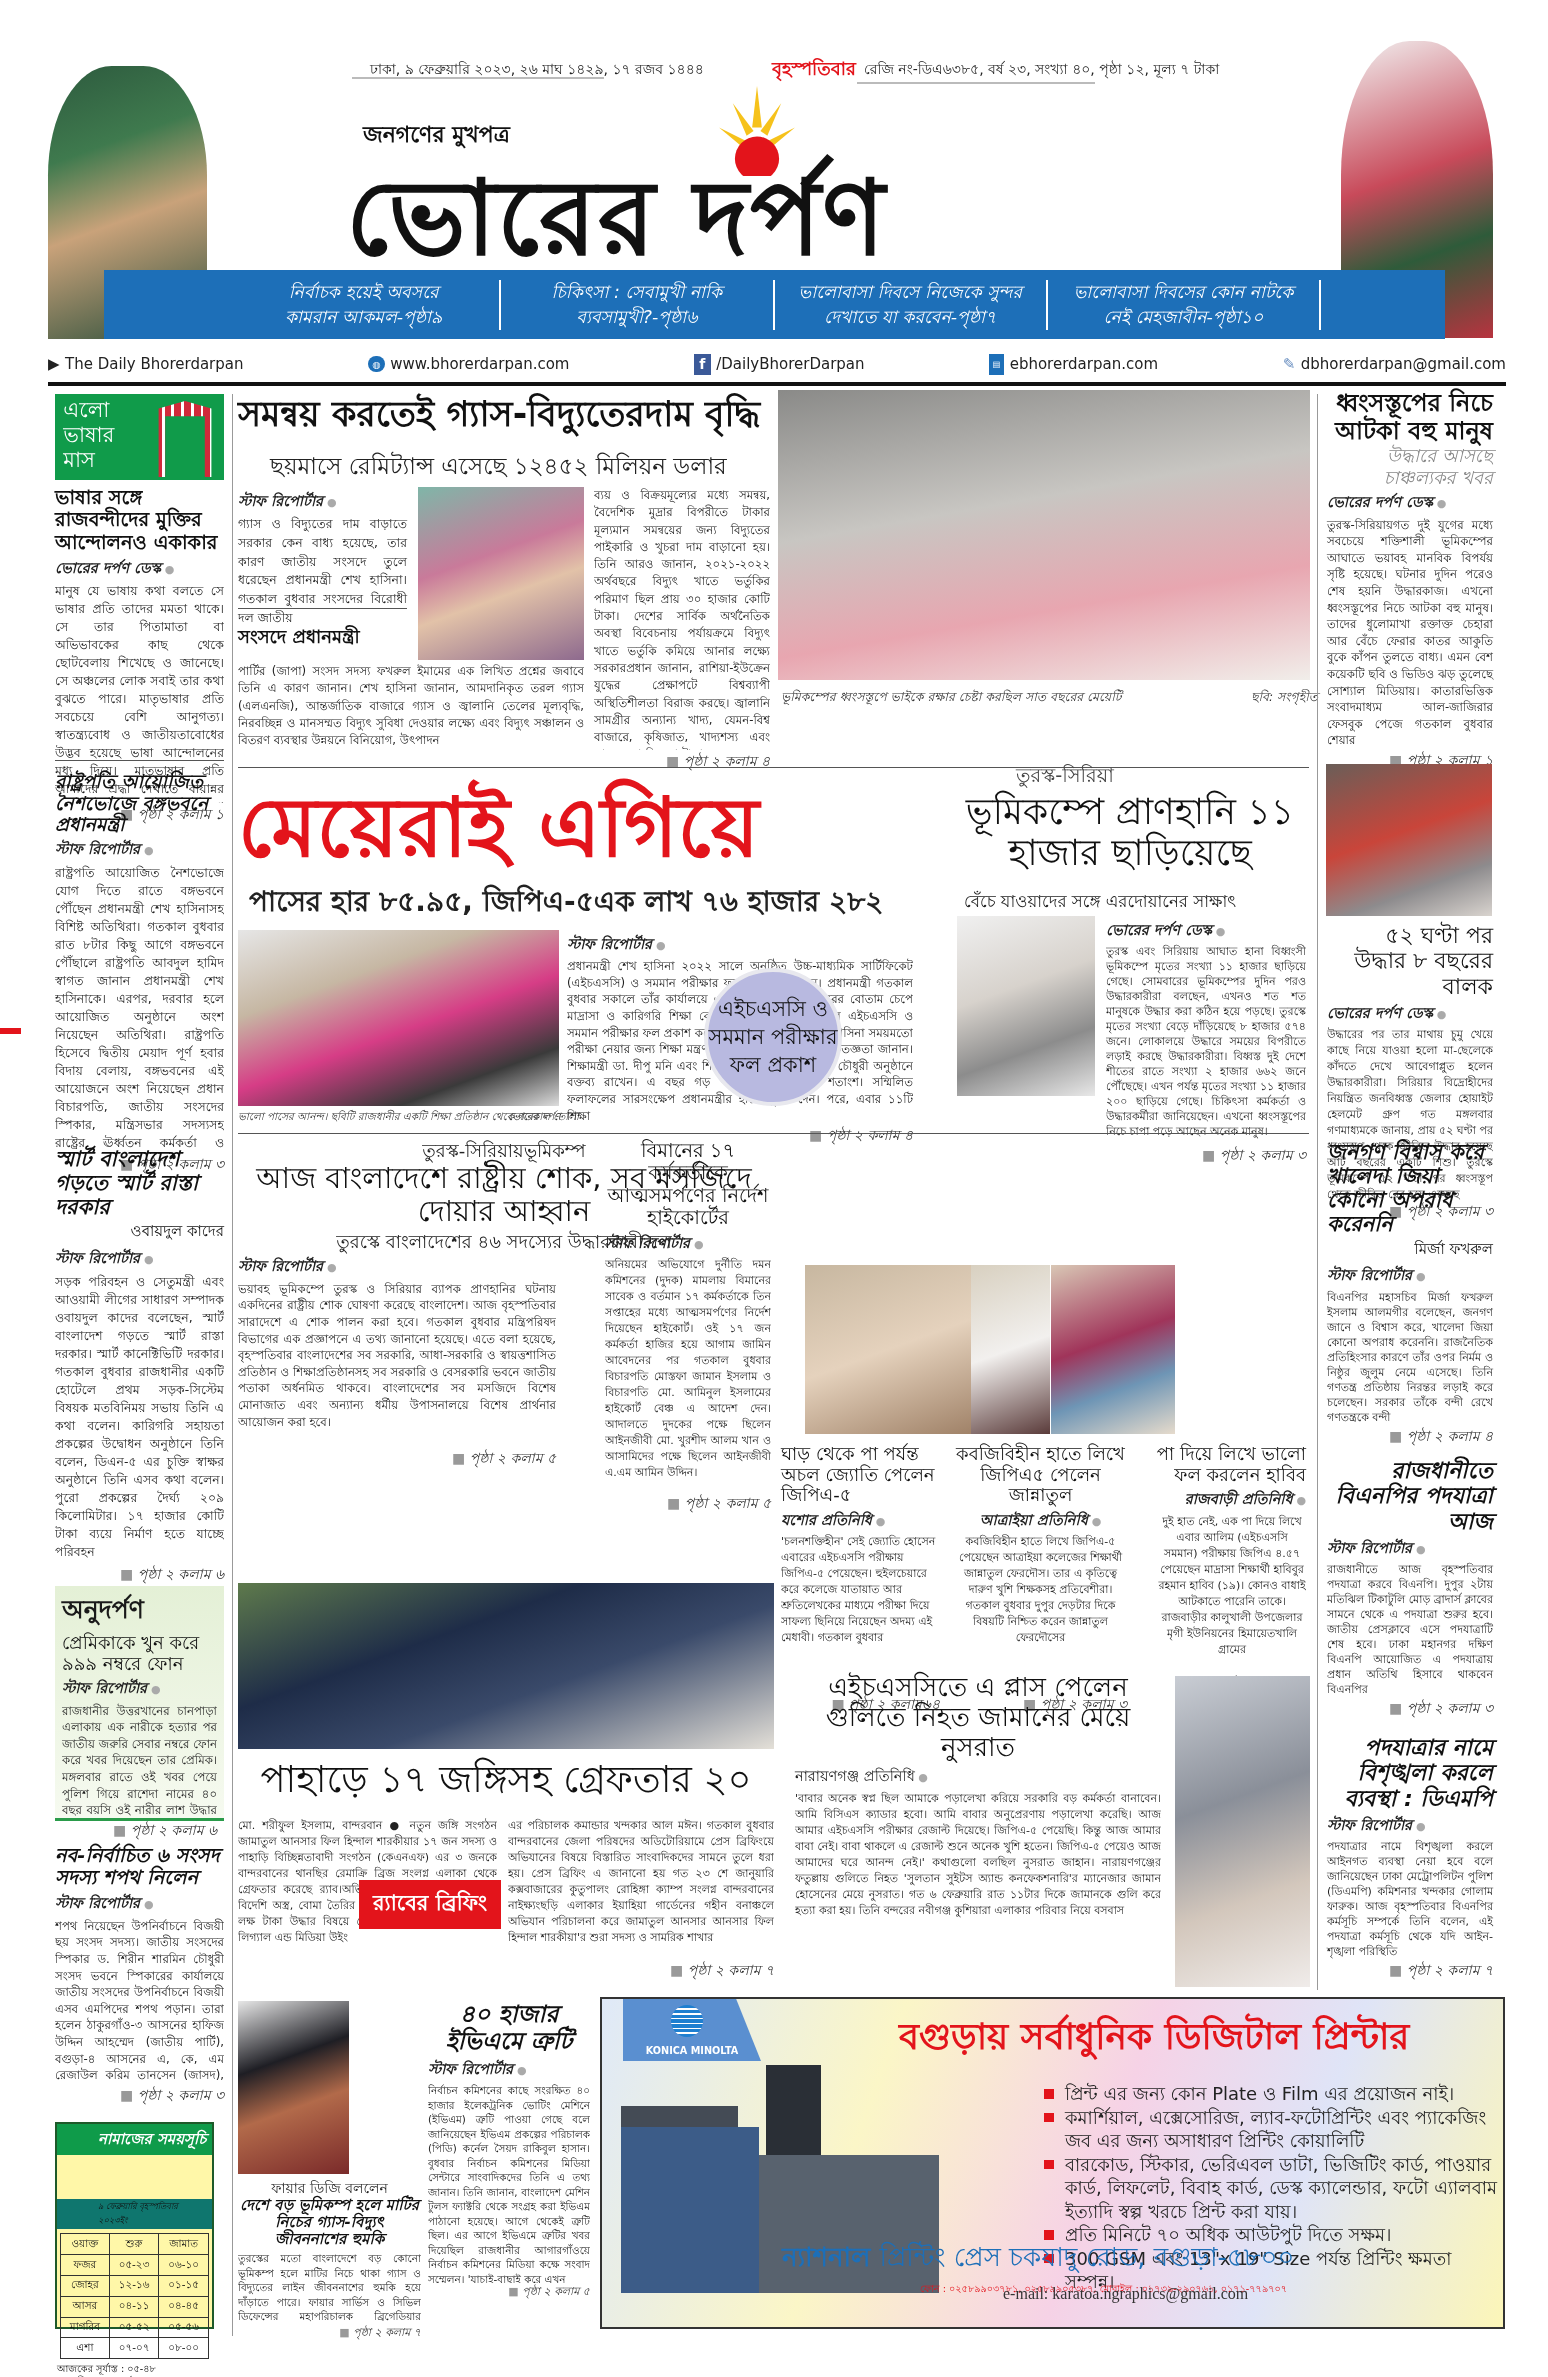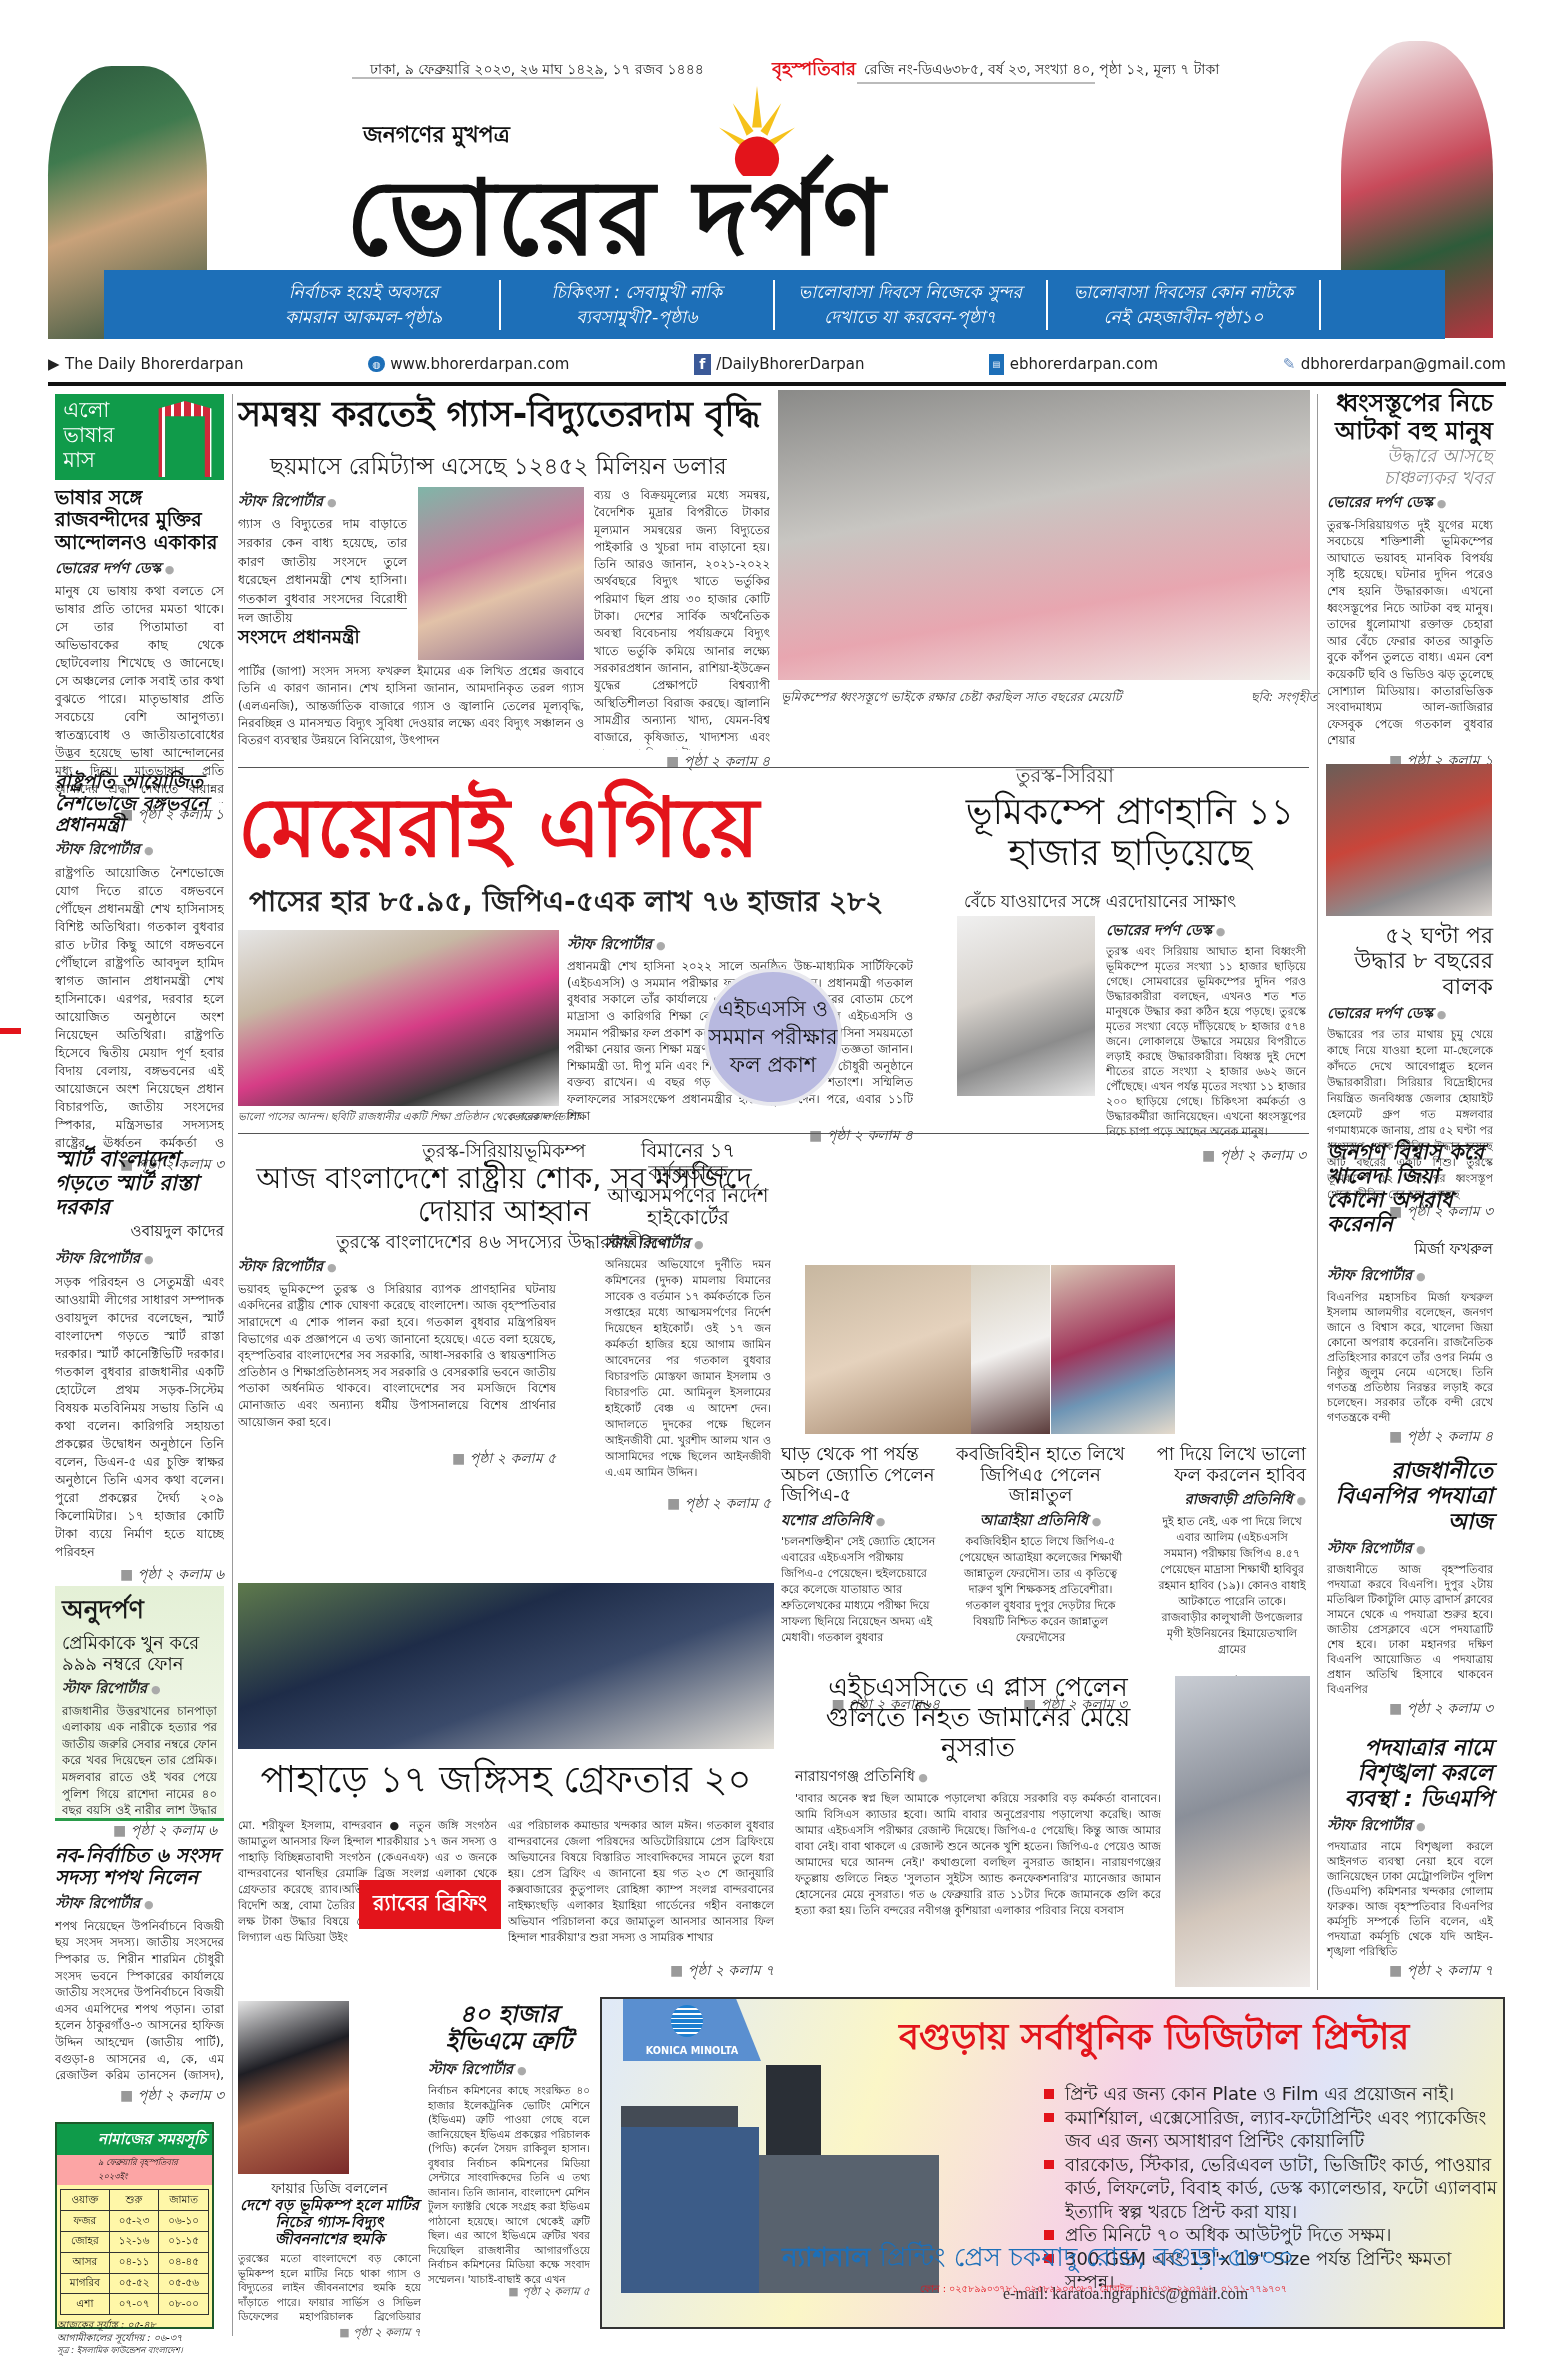--- a/index.html
+++ b/index.html
@@ -48,24 +48,24 @@
   .ph-rab { background: linear-gradient(160deg,#5e7a4c 0%,#1e2c48 35%,#3a4a6a 60%,#e4e0d8 100%); }
   .ph-father { background: linear-gradient(160deg,#c9cdd4 0%,#8a8f99 40%,#d3c7bc 70%,#f0ecea 100%); }
   .ph-fire { background: linear-gradient(160deg,#e7e7e7 0%,#1e1e24 35%,#b26a4a 60%,#7a2a2a 100%); }
 
   .ekushe { background: #109b4a; }
   .anudarpan { background: linear-gradient(180deg,#e4f0d6 0%,#f6faf0 100%); }
   .hl-red { color: #e3141b; }
 
   .prayer { position: absolute; left: 55px; top: 2122px; width: 159px; height: 207px; border: 2.1px solid #1e5a2a; background: #fff7a8; font-size: 10.4px; }
   .prayer-head { background: #0f9b4a; color: #fff; font-style: italic; font-weight: bold; font-size: 15px; padding: 2.8px 2.8px 2.8px 41px; }
-  .prayer-sub { background: #fca5a5; font-size: 8.3px; font-style: italic; padding: 1.4px 2.8px 1.4px 41px; }
+  .prayer-sub { background: #0f766e; font-size: 8.3px; font-style: italic; padding: 1.4px 2.8px 1.4px 41px; margin-top: 44px; }
   .prayer table { width: 96%; margin: 4.1px auto 2.8px; border-collapse: collapse; }
   .prayer td, .prayer th { border: 0.7px solid #333; padding: 1.4px 2.1px; font-size: 10.4px; text-align: center; font-weight: normal; }
-  .prayer .foot { padding: 0 0; font-size: 9.7px; line-height: 13px; font-style: italic; }
+  .prayer .foot { padding: 0 0; font-size: 9.7px; line-height: 13px; }
 
   .ad { position: absolute; left: 600px; top: 1997px; width: 905px; height: 332px; border: 2.1px solid #333; background: linear-gradient(110deg,#dfe9f8 0%,#fbf6c7 30%,#f6d2e6 55%,#dfe4f7 75%,#fcf6b8 100%); overflow: hidden; }
   .ad-title { position: absolute; left: 297px; top: 9.7px; font-size: 36px; font-weight: bold; color: #e3141b; }
   .ad-konica { position: absolute; left: 21px; top: 0; width: 138px; height: 62px; background: #5a8fd0; color: #fff; font-size: 9.7px; font-weight: bold; display: flex; align-items: flex-end; justify-content: center; padding-bottom: 5.5px; clip-path: polygon(0 0, 82% 0, 100% 100%, 0 100%); }
   .ad-konica .globe { position: absolute; top: 5.5px; left: 48px; width: 32px; height: 32px; border-radius: 50%; background: repeating-linear-gradient(180deg,#1e7fd0 0 3.5px,#fff 3.5px 4.8px); }
   .printer { position: absolute; left: 19.4px; top: 66px; width: 318px; height: 235px; }
   .printer .b1 { position: absolute; left: 0; top: 62px; width: 138px; height: 166px; background: #3c5c88; }
   .printer .b2 { position: absolute; left: 138px; top: 90px; width: 180px; height: 138px; background: #58626e; }
   .printer .b3 { position: absolute; left: 145px; top: 0; width: 55px; height: 90px; background: #2a2f36; }
   .printer .b4 { position: absolute; left: 0; top: 41px; width: 117px; height: 24px; background: #444b55; }

